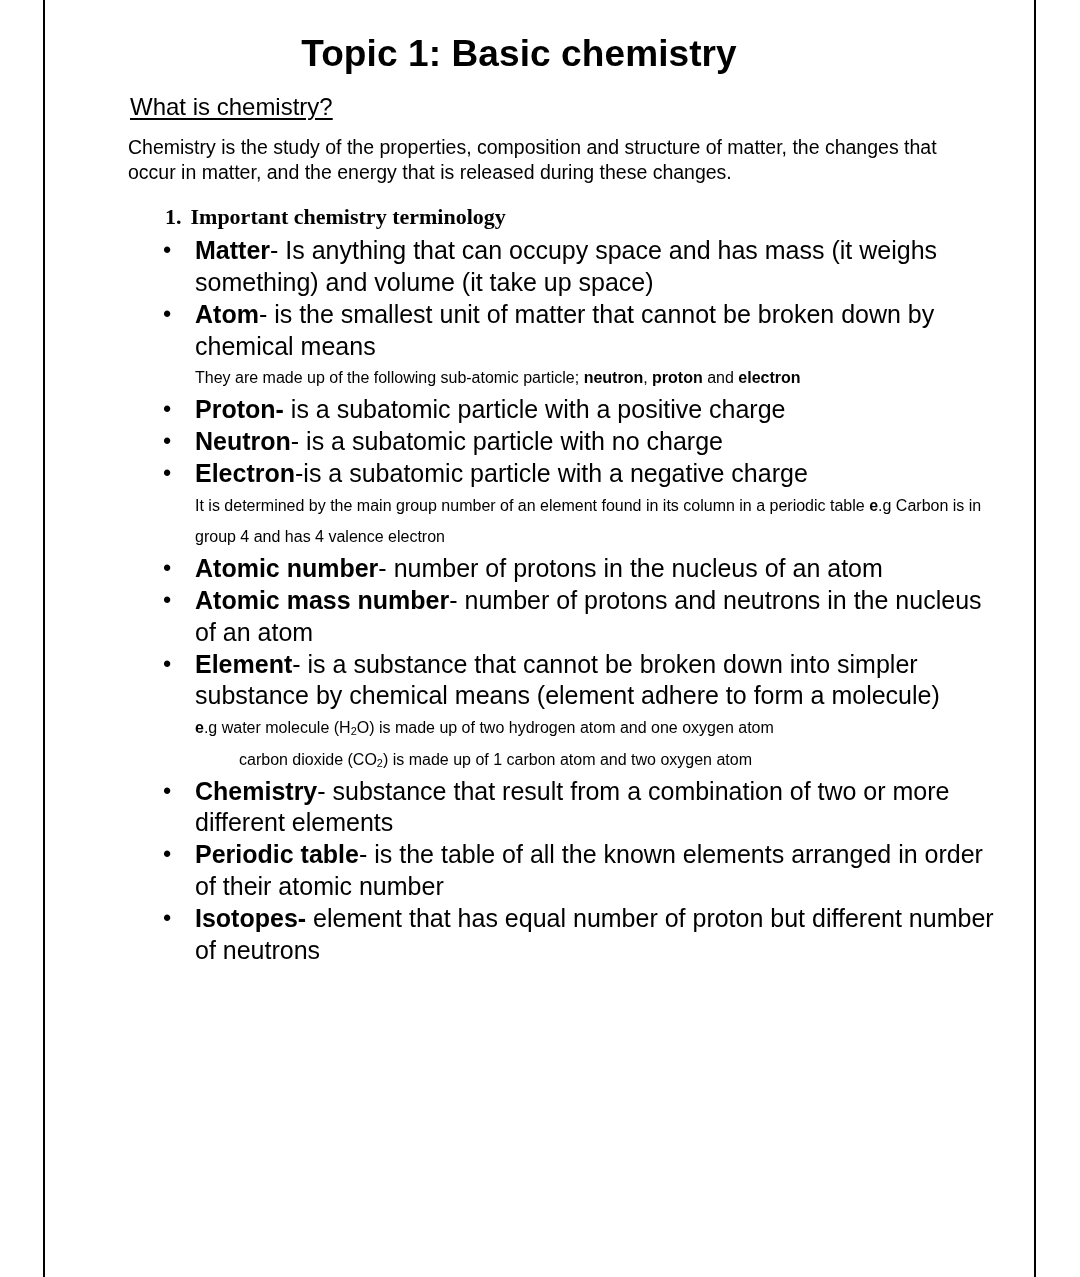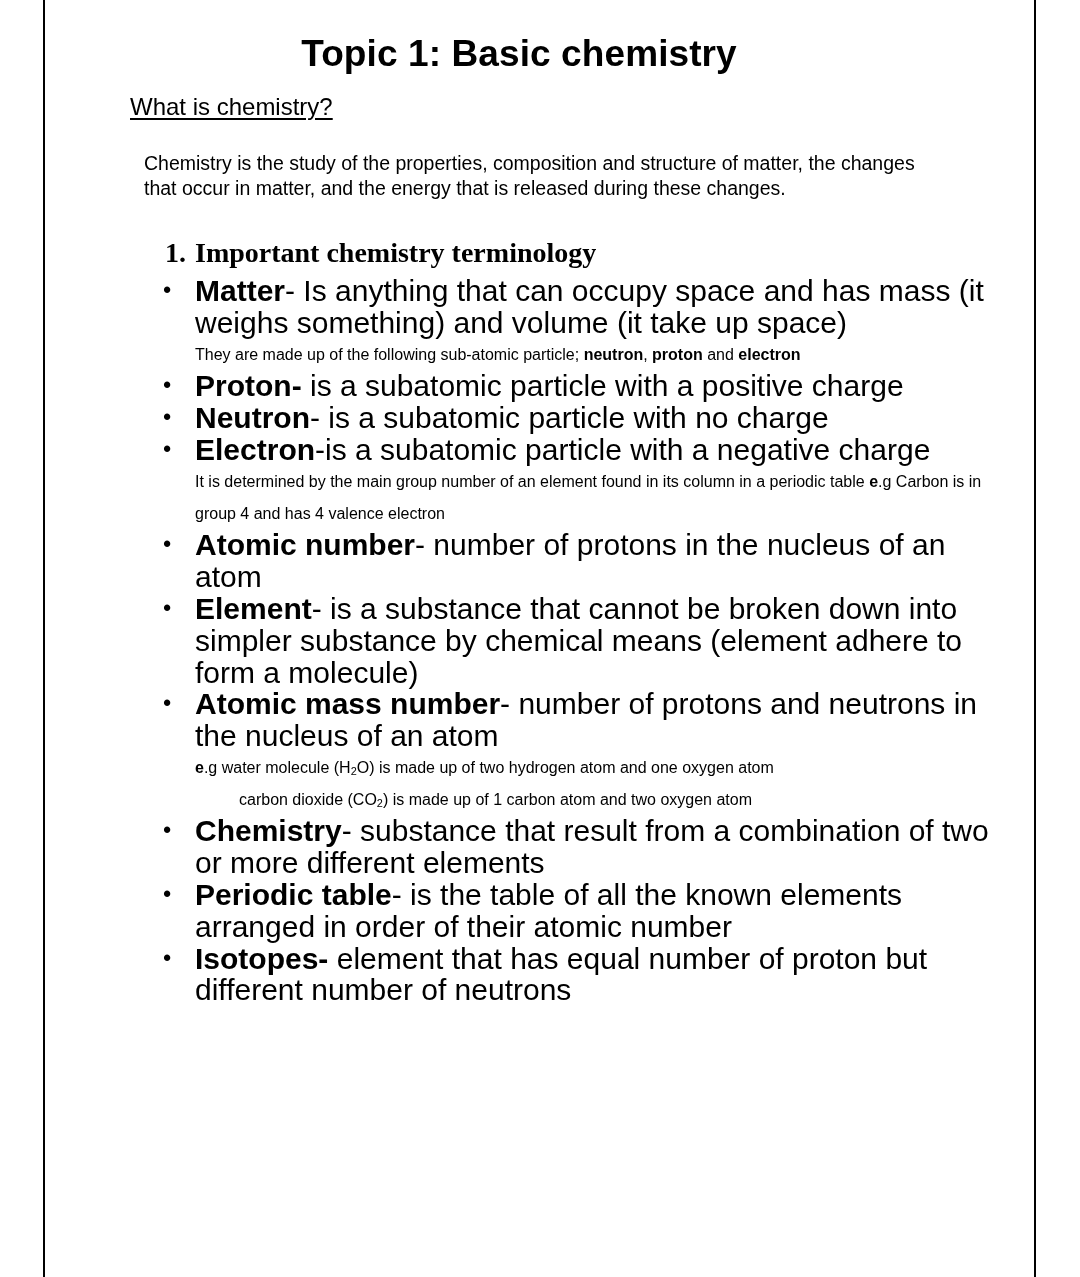--- a/index.html
+++ b/index.html
@@ -58,50 +58,50 @@
     font-weight: normal;
     font-size: 24px;
     line-height: 1.25;
   }
   .section-heading span.u {
     text-decoration: underline;
     text-underline-offset: 3px;
   }
 
   .intro {
-    margin: 16px;
+    margin: 0;
     padding-left: 128px;
     padding-right: 128px;
     padding-top: 13px;
     font-size: 19.5px;
     line-height: 25px;
   }
 
   .numbered-heading {
     margin: 0;
     padding-left: 165px;
     padding-top: 18px;
     font-family: "Liberation Serif", serif;
     font-weight: bold;
-    font-size: 28px;
+    font-size: 22px;
     line-height: 1.3;
   }
   .numbered-heading .num { margin-right: 9px; }
 
   .term-list {
     list-style: none;
     margin: 0;
     padding: 0;
     padding-top: 4px;
   }
   .term-item {
     position: relative;
     padding-left: 195px;
     padding-right: 82px;
-    font-size: 30px;
+    font-size: 25px;
     line-height: 31.8px;
   }
   .term-item::before {
     content: "\2022";
     position: absolute;
     left: 163px;
     top: 0;
     font-size: 23.5px;
     line-height: 31.8px;
   }
@@ -137,35 +137,36 @@
     <h2 class="section-heading"><span class="u">What is chemistry?</span></h2>
 
     <p class="intro">Chemistry is the study of the properties, composition and structure of matter, the changes that occur in matter, and the energy that is released during these changes.</p>
 
     <h3 class="numbered-heading"><span class="num">1.</span><span>Important chemistry terminology</span></h3>
 
     <ul class="term-list">
 
       <li class="term-item"><b class="term">Matter</b><span>- </span><span>Is anything that can occupy space and has mass (it weighs something) and volume (it take up space)</span></li>
 
+      <li class="term-item"><b class="term">Atom</b><span>- </span><span>is the smallest unit of matter that cannot be broken down by chemical means</span></li>
       <div class="cont-line"><span>They are made up of the following sub-atomic particle; </span><b>neutron</b><span>, </span><b>proton</b><span> and </span><b>electron</b></div>
 
       <li class="term-item"><b class="term">Proton-</b><span> </span><span>is a subatomic particle with a positive charge</span></li>
 
       <li class="term-item"><b class="term">Neutron</b><span>- </span><span>is a subatomic particle with no charge</span></li>
 
       <li class="term-item"><b class="term">Electron</b><span>-</span><span>is a subatomic particle with a negative charge</span></li>
 
       <div class="cont-line"><span>It is determined by the main group number of an element found in its column in a periodic table </span><b>e</b><span>.g Carbon is in group 4 and has 4 valence electron</span></div>
 
       <li class="term-item"><b class="term">Atomic number</b><span>- </span><span>number of protons in the nucleus of an atom</span></li>
 
+      <li class="term-item"><b class="term">Atomic mass number</b><span>- </span><span>number of protons and neutrons in the nucleus of an atom</span></li>
+
       <li class="term-item"><b class="term">Element</b><span>- </span><span>is a substance that cannot be broken down into simpler substance by chemical means (element adhere to form a molecule)</span></li>
-
-      <li class="term-item"><b class="term">Atomic mass number</b><span>- </span><span>number of protons and neutrons in the nucleus of an atom</span></li>
 
       <div class="cont-line"><b>e</b><span>.g water molecule (H</span><sub>2</sub><span>O) is made up of two hydrogen atom and one oxygen atom</span></div>
       <div class="cont-line extra-indent"><span>carbon dioxide (CO</span><sub>2</sub><span>) is made up of 1 carbon atom and two oxygen atom</span></div>
 
       <li class="term-item"><b class="term">Chemistry</b><span>- </span><span>substance that result from a combination of two or more different elements</span></li>
 
       <li class="term-item"><b class="term">Periodic table</b><span>- </span><span>is the table of all the known elements arranged in order of their atomic number</span></li>
 
       <li class="term-item"><b class="term">Isotopes-</b><span> </span><span>element that has equal number of proton but different number of neutrons</span></li>
 

